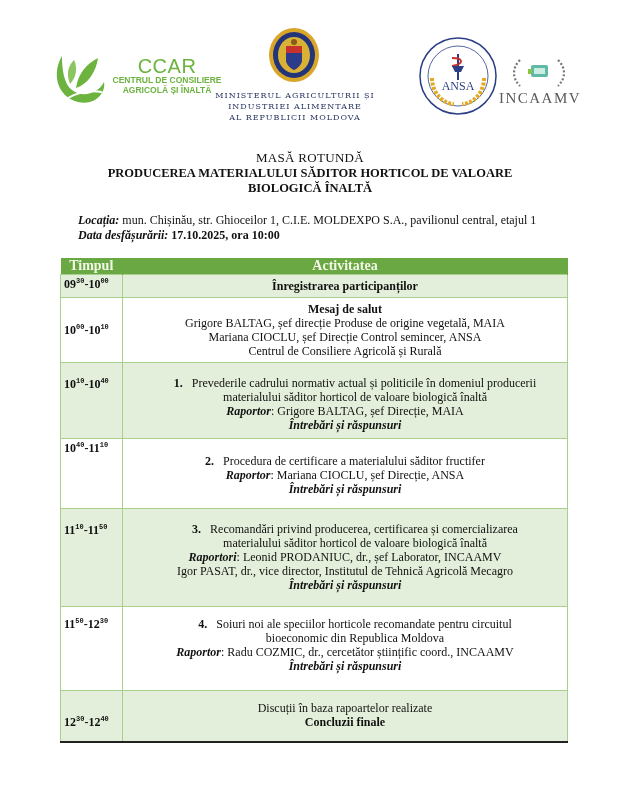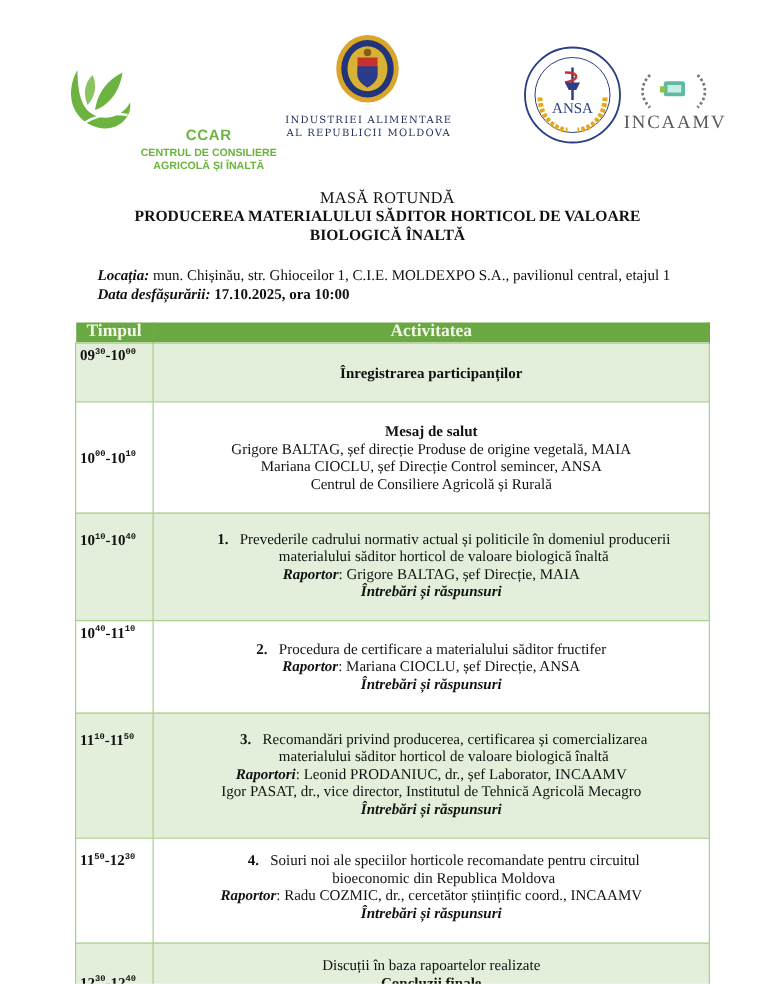--- a/index.html
+++ b/index.html
@@ -6,21 +6,21 @@
   html, body { width: 618px; height: 787px; background: #ffffff; overflow: hidden; }
   body { font-family: "Liberation Serif", serif; color: #111; position: relative; }
 
   .logos { position: absolute; top: 0; left: 0; width: 618px; height: 140px; }
   .logo { position: absolute; }
 
   
   .ccar { left: 52px; top: 44px; width: 170px; height: 70px; }
   .ccar-leaf { position: absolute; left: 0; top: 4px; width: 56px; height: 58px; }
   .ccar-text { position: absolute; left: 56px; top: 14px; width: 118px; text-align: center; font-family: "Liberation Sans", sans-serif; color: #6cb33f; }
-  .ccar-title { font-size: 12px; font-weight: bold; line-height: 17px; letter-spacing: 0.5px; margin-top: 42px; }
+  .ccar-title { font-size: 20px; font-weight: normal; line-height: 17px; letter-spacing: 0.5px; }
   .ccar-sub { font-size: 8.5px; font-weight: bold; line-height: 10px; }
 
   
   .maia { left: 205px; top: 26px; width: 180px; height: 105px; }
   .maia-seal { position: absolute; left: 62px; top: 0; width: 54px; height: 58px; }
   .maia-text { position: absolute; left: 0; top: 64px; width: 180px; text-align: center; font-family: "DejaVu Serif", serif; font-size: 8px; line-height: 11px; letter-spacing: 1px; color: #1f2e5c; }
 
   
   .ansa { left: 418px; top: 36px; width: 80px; height: 80px; }
 
@@ -35,21 +35,21 @@
 
   .meta { position: absolute; left: 78px; top: 213px; font-size: 12px; line-height: 15px; }
   .meta .lbl { font-weight: bold; font-style: italic; }
   .meta .datev { font-weight: bold; }
 
   table.agenda { position: absolute; left: 60px; top: 258px; width: 508px; border-collapse: collapse; font-size: 12px; }
   table.agenda th { background: #6aa843; color: #f3f7e8; font-size: 14px; font-weight: bold; height: 16px; line-height: 15px; padding: 0; border-right: 1px solid #6aa843; }
   table.agenda td { border: 1px solid #a9cf8c; vertical-align: top; line-height: 14px; }
   table.agenda td.time { width: 62px; font-weight: bold; padding: 2px 3px; font-size: 12px; }
   table.agenda td.time sup { font-size: 7px; vertical-align: 5px; line-height: 0; font-family: Liberation Mono, monospace; }
-  table.agenda td.act { text-align: center; padding: 16px 4px; }
+  table.agenda td.act { text-align: center; padding: 4px 4px; }
   tr.shaded td { background: #e3efda; }
   tr.plain td { background: #ffffff; }
   tr.last td { border-bottom: 2px solid #222; }
   .b { font-weight: bold; }
   .bi { font-weight: bold; font-style: italic; }
   .num { font-weight: bold; }
 </style>
 </head>
 <body>
 
@@ -72,20 +72,21 @@
   <div class="logo maia">
     <svg class="maia-seal" viewBox="0 0 54 58">
       <ellipse cx="27" cy="29" rx="25" ry="27" fill="#d9a62a"></ellipse>
       <ellipse cx="27" cy="29" rx="21" ry="23" fill="#23357a"></ellipse>
       <ellipse cx="27" cy="29" rx="16" ry="18" fill="#d8b235"></ellipse>
       <path d="M19 20 L35 20 L35 34 C35 40, 27 44, 27 44 C27 44, 19 40, 19 34 Z" fill="#c8322d"></path>
       <path d="M19 27 L35 27 L35 34 C35 40, 27 44, 27 44 C27 44, 19 40, 19 34 Z" fill="#2a3c8a"></path>
       <circle cx="27" cy="16" r="3" fill="#8a5a1a"></circle>
     </svg>
     <div class="maia-text">
+      <div>MINISTERUL AGRICULTURII ȘI</div>
       <div>INDUSTRIEI ALIMENTARE</div>
       <div>AL REPUBLICII MOLDOVA</div>
     </div>
   </div>
 
   <div class="logo ansa">
     <svg width="80" height="80" viewBox="0 0 80 80">
       <circle cx="40" cy="40" r="38" fill="#fff" stroke="#2c3f86" stroke-width="1.5"></circle>
       <circle cx="40" cy="40" r="30" fill="#fff" stroke="#2c3f86" stroke-width="0.8"></circle>
       <path d="M14 42 C 14 58, 26 68, 36 68" stroke="#e3a91f" stroke-width="4" fill="none" stroke-dasharray="3 1.5"></path>

